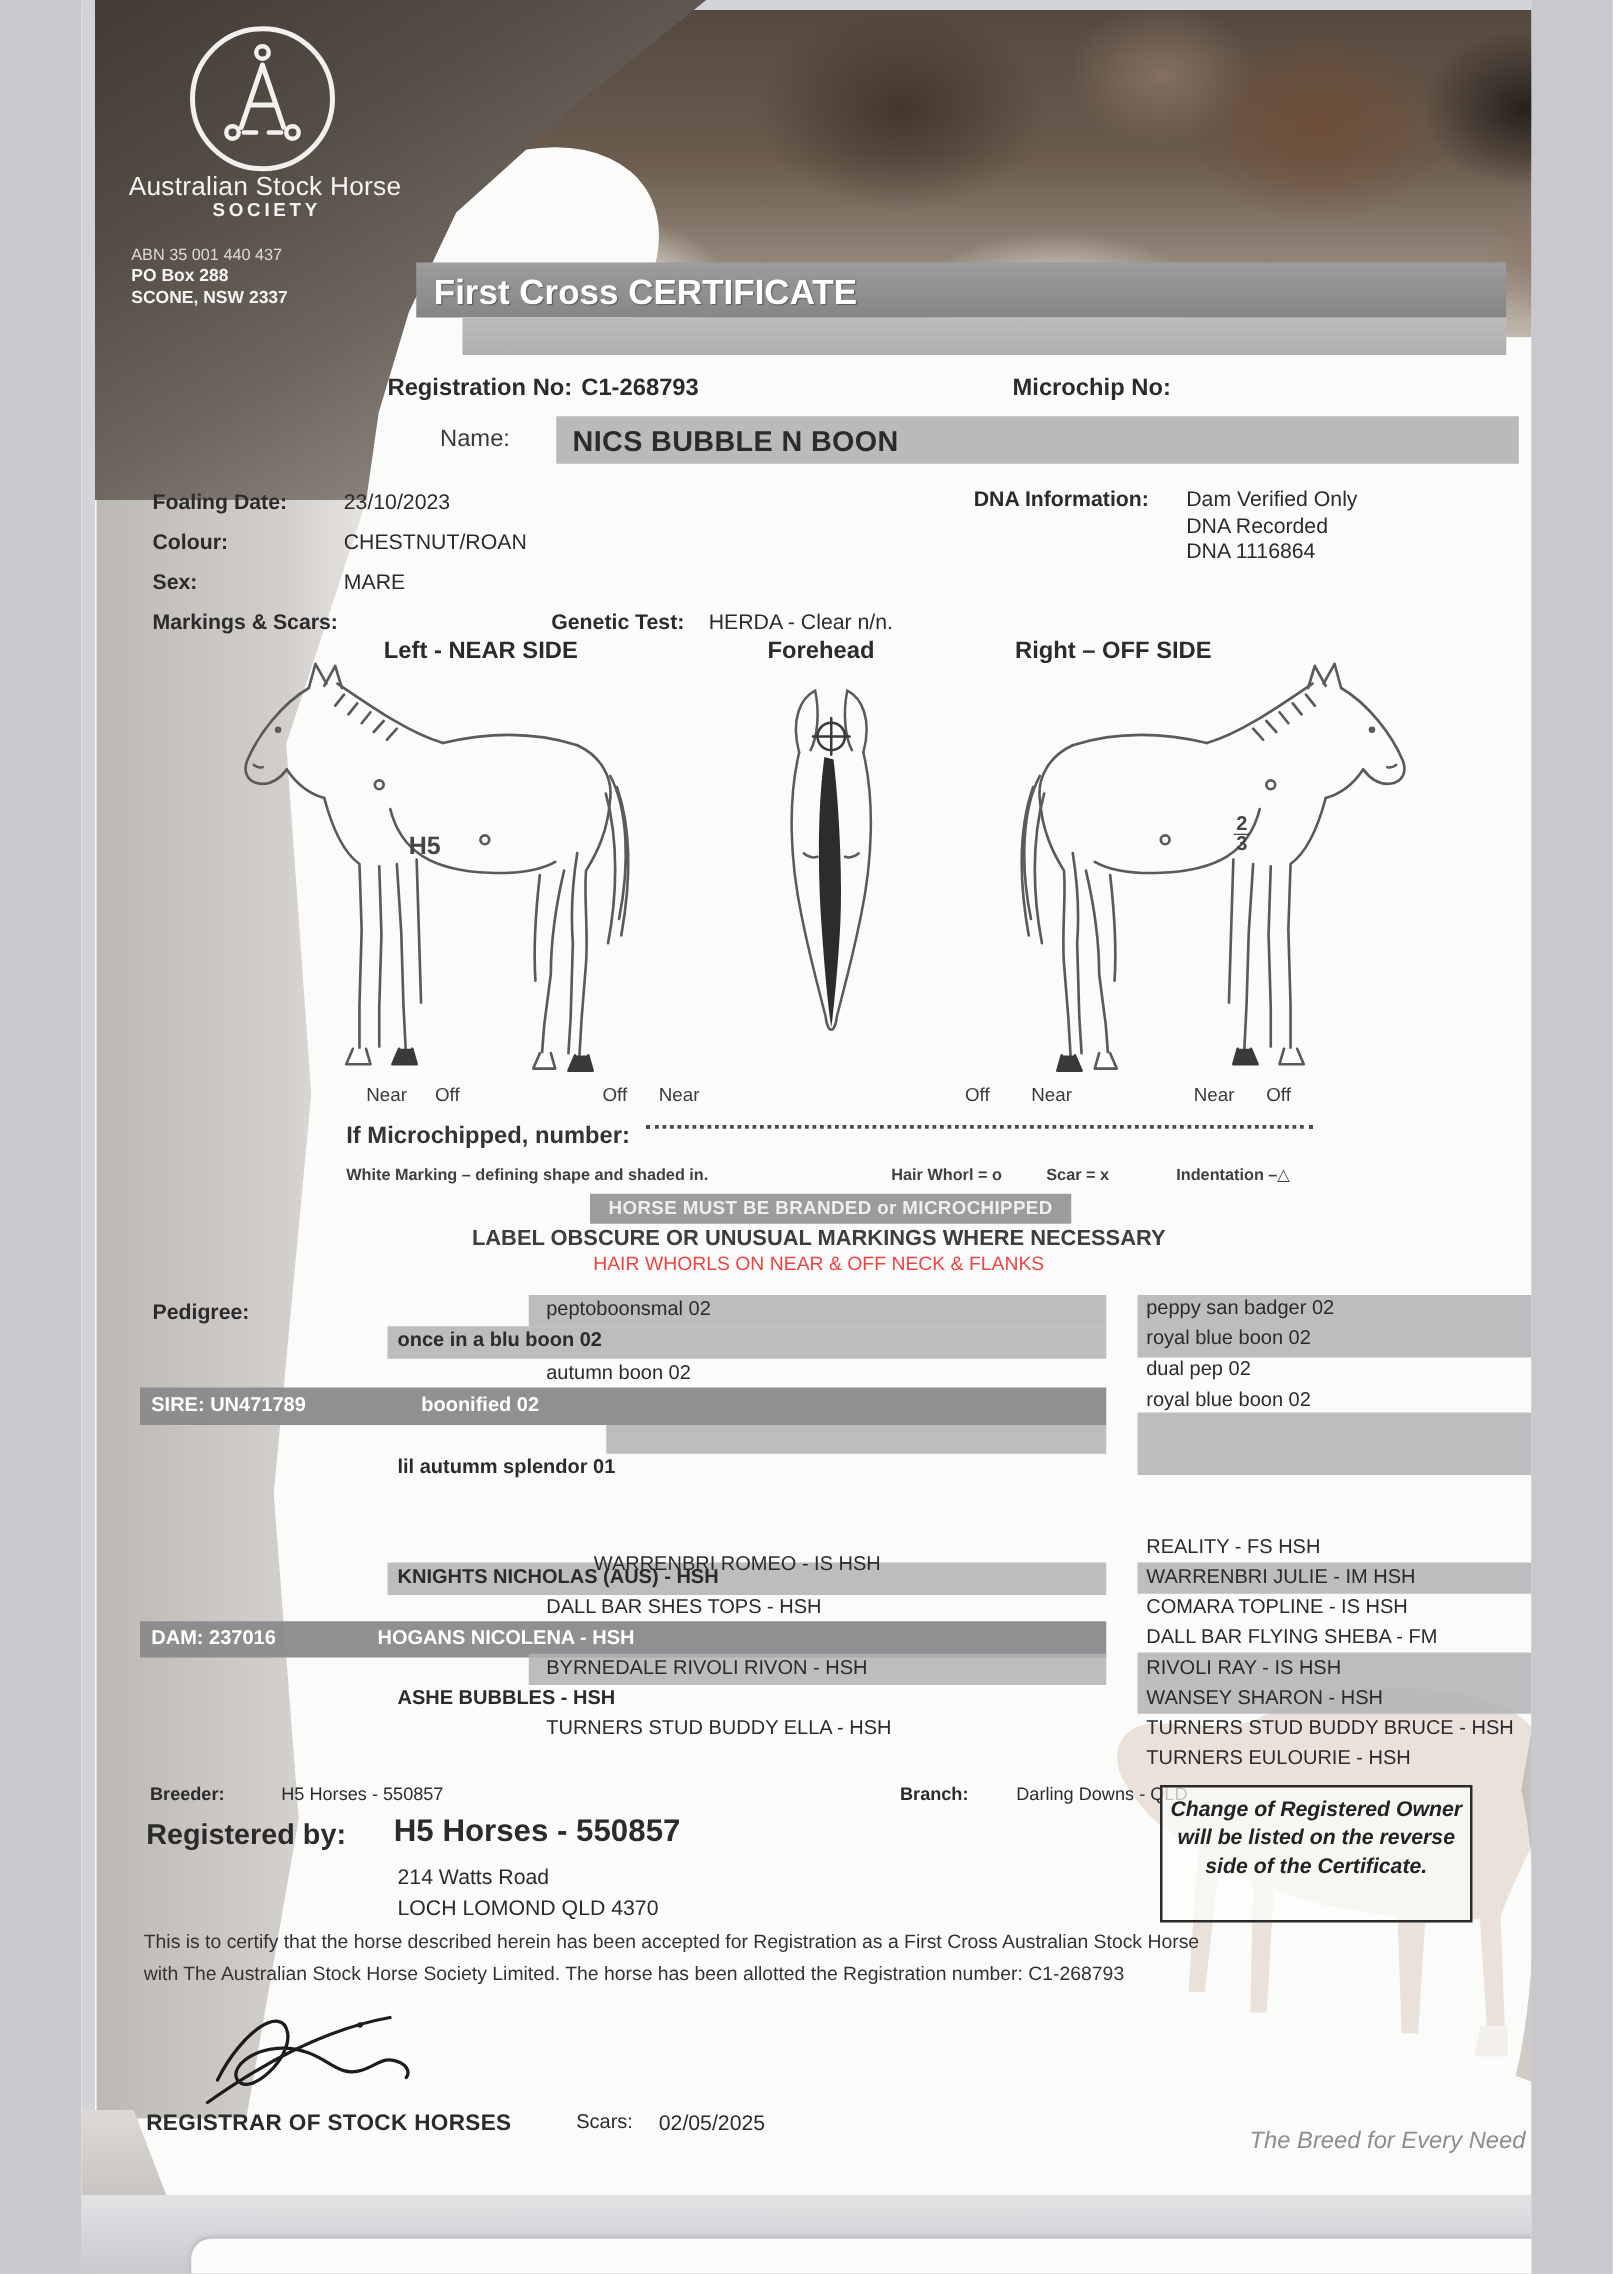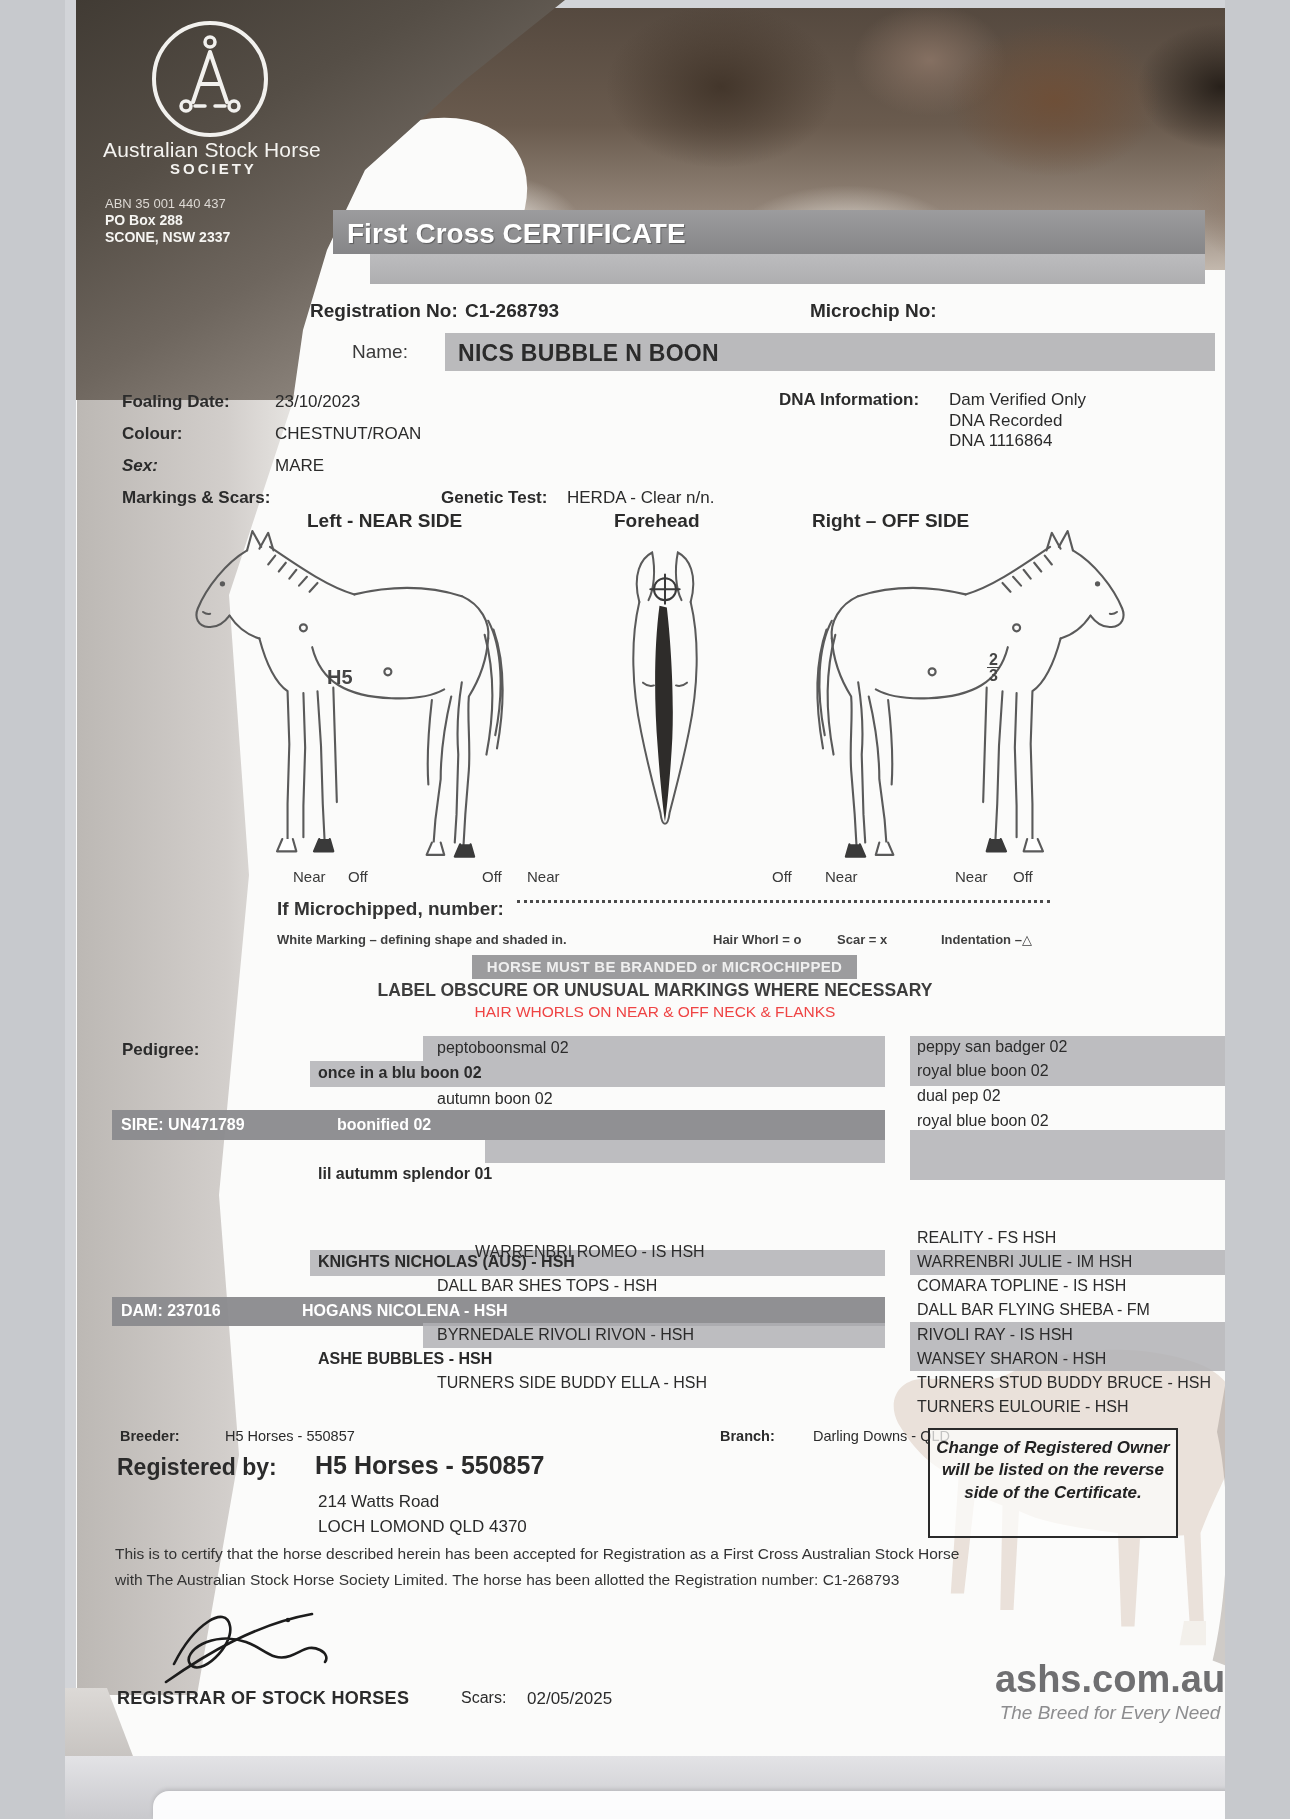--- a/index.html
+++ b/index.html
@@ -82,21 +82,21 @@
   <div class="abs lbl" style="left:745px;top:300px;font-size:19px;">Microchip No:</div>
 
   <div class="abs" style="left:287px;top:341px;font-size:19px;color:#3a3a3a;">Name:</div>
   <div class="abs" style="left:380px;top:333px;width:770px;height:38px;background:#bababc;"></div>
   <div class="abs b" style="left:393px;top:340px;font-size:23px;letter-spacing:0.3px;">NICS BUBBLE N BOON</div>
 
   <div class="abs lbl" style="left:57px;top:392px;">Foaling Date:</div>
   <div class="abs val" style="left:210px;top:392px;">23/10/2023</div>
   <div class="abs lbl" style="left:57px;top:424px;">Colour:</div>
   <div class="abs val" style="left:210px;top:424px;">CHESTNUT/ROAN</div>
-  <div class="abs lbl" style="left:57px;top:456px;font-style:italic;">Sex:</div>
+  <div class="abs lbl" style="left:57px;top:456px;">Sex:</div>
   <div class="abs val" style="left:210px;top:456px;">MARE</div>
   <div class="abs lbl" style="left:57px;top:488px;">Markings &amp; Scars:</div>
   <div class="abs lbl" style="left:376px;top:488px;">Genetic Test:</div>
   <div class="abs val" style="left:502px;top:488px;">HERDA - Clear n/n.</div>
   <div class="abs lbl" style="left:714px;top:390px;">DNA Information:</div>
   <div class="abs val" style="left:884px;top:390px;">Dam Verified Only</div>
   <div class="abs val" style="left:884px;top:411px;">DNA Recorded</div>
   <div class="abs val" style="left:884px;top:431px;">DNA 1116864</div>
 
   <div class="abs b" style="left:242px;top:510px;font-size:19px;">Left - NEAR SIDE</div>
@@ -226,21 +226,21 @@
   <div class="band" style="left:358px;top:1323px;width:462px;height:25px;"></div>
   <div class="band" style="left:845px;top:1322px;width:345px;height:49px;"></div>
 
   <div class="abs ped" style="left:372px;top:1243px;margin-left:38px;">WARRENBRI ROMEO - IS HSH</div>
   <div class="abs ped b" style="left:253px;top:1253px;">KNIGHTS NICHOLAS (AUS) - HSH</div>
   <div class="abs ped" style="left:372px;top:1277px;">DALL BAR SHES TOPS - HSH</div>
   <div class="abs ped b white" style="left:56px;top:1302px;">DAM: 237016</div>
   <div class="abs ped b white" style="left:237px;top:1302px;">HOGANS NICOLENA - HSH</div>
   <div class="abs ped" style="left:372px;top:1326px;">BYRNEDALE RIVOLI RIVON - HSH</div>
   <div class="abs ped b" style="left:253px;top:1350px;">ASHE BUBBLES - HSH</div>
-  <div class="abs ped" style="left:372px;top:1374px;">TURNERS SIDE BUDDY ELLA - HSH</div>
+  <div class="abs ped" style="left:372px;top:1374px;">TURNERS STUD BUDDY ELLA - HSH</div>
   <div class="abs ped" style="left:852px;top:1229px;">REALITY - FS HSH</div>
   <div class="abs ped" style="left:852px;top:1253px;">WARRENBRI JULIE - IM HSH</div>
   <div class="abs ped" style="left:852px;top:1277px;">COMARA TOPLINE - IS HSH</div>
   <div class="abs ped" style="left:852px;top:1301px;">DALL BAR FLYING SHEBA - FM</div>
   <div class="abs ped" style="left:852px;top:1326px;">RIVOLI RAY - IS HSH</div>
   <div class="abs ped" style="left:852px;top:1350px;">WANSEY SHARON - HSH</div>
   <div class="abs ped" style="left:852px;top:1374px;">TURNERS STUD BUDDY BRUCE - HSH</div>
   <div class="abs ped" style="left:852px;top:1398px;">TURNERS EULOURIE - HSH</div>
 
   <div class="abs b" style="left:55px;top:1428px;font-size:14.5px;">Breeder:</div>
@@ -266,19 +266,18 @@
         <path d="M6,96 C46,68 96,38 152,28"></path>
         <circle cx="128" cy="34" r="2.2" fill="#1c1c1c" stroke="none"></circle>
       </g>
     </svg>
   </div>
 
   <div class="abs b" style="left:52px;top:1688px;font-size:18px;letter-spacing:0.3px;">REGISTRAR OF STOCK HORSES</div>
   <div class="abs" style="left:396px;top:1689px;font-size:16px;">Scars:</div>
   <div class="abs" style="left:462px;top:1689px;font-size:17px;">02/05/2025</div>
 
-  <div class="abs b" style="left:905px;top:1658px;width:280px;text-align:center;font-size:38px;color:#6f6f71;">ashs.com.au</div>
   <div class="abs i" style="left:905px;top:1702px;width:280px;text-align:center;font-size:19px;color:#8d8d8f;">The Breed for Every Need</div>
 
   <div class="abs" style="left:0;top:1756px;width:1290px;height:63px;background:linear-gradient(#e3e3e6,#c9c9cd);"></div>
   <div class="abs" style="left:88px;top:1791px;width:1202px;height:28px;background:#fcfcfd;border-top-left-radius:16px;box-shadow:0 -2px 4px rgba(0,0,0,0.12);"></div>
 
 </div>
 
 </body></html>

